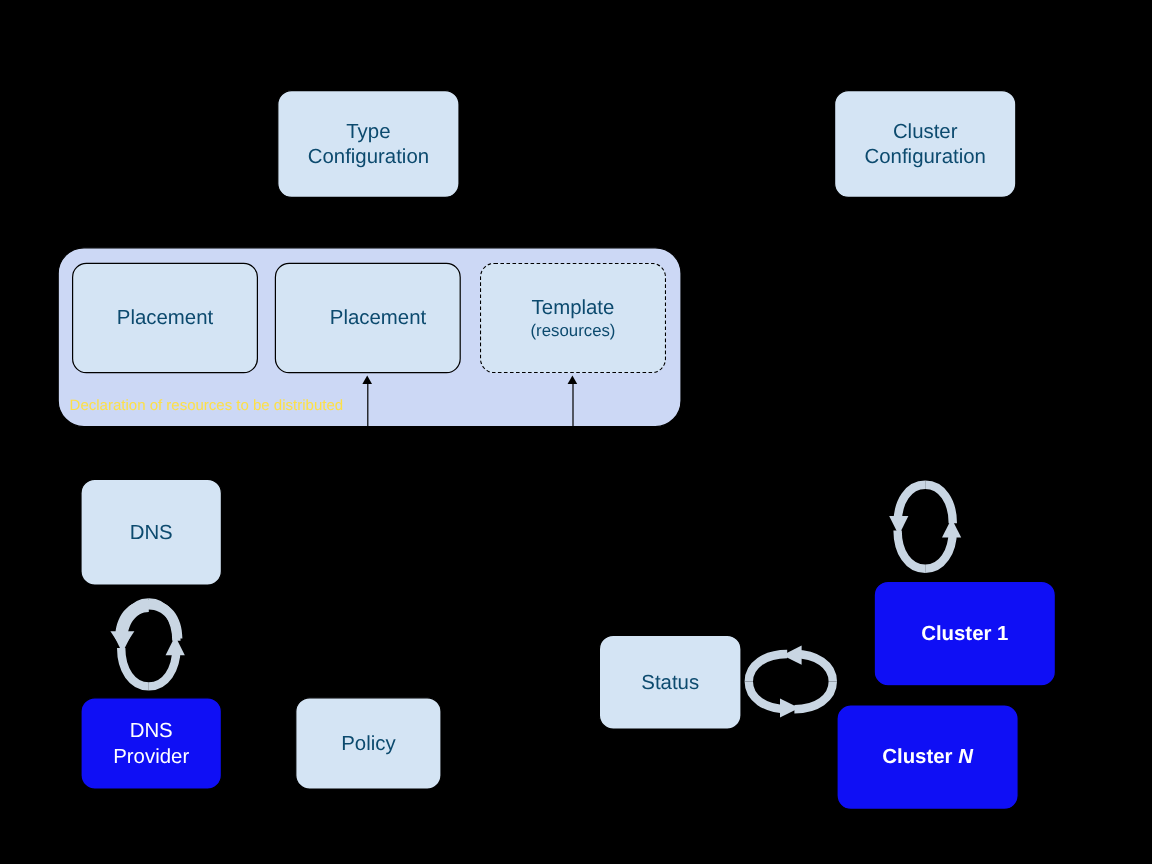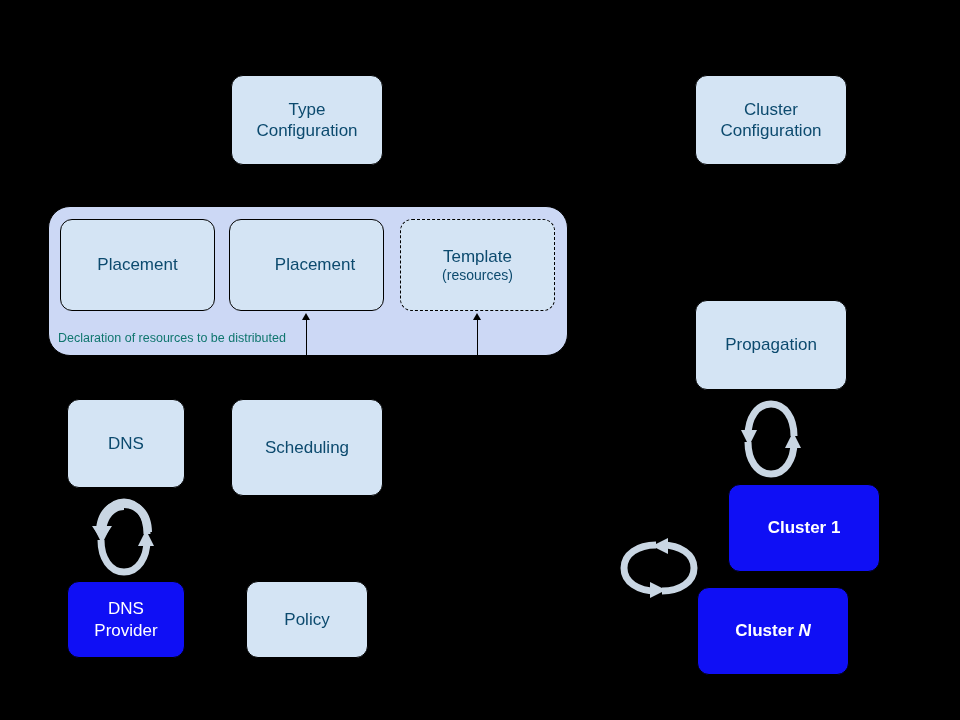--- a/index.html
+++ b/index.html
@@ -52,21 +52,21 @@
   .group-box {
     position: absolute;
     box-sizing: border-box;
     border: 1px solid #000000;
     border-radius: 22px;
     background: #ccd8f5;
   }
   .group-caption {
     position: absolute;
     font-size: 12.5px;
-    color: #0f766e;
+    color: #fde047;
     white-space: nowrap;
   }
 
   .sub-label {
     font-size: 14px;
     line-height: 1.2;
   }
 
   
   .vline {
@@ -148,23 +148,20 @@
   <div class="vline" style="left:306px; top:319px; height:38px;"></div>
   <div class="arrowhead-up" style="left:302px; top:313px;"></div>
 
   <div class="vline" style="left:477px; top:319px; height:38px;"></div>
   <div class="arrowhead-up" style="left:473px; top:313px;"></div>
 
   <div class="node" style="left:67px; top:399px; width:118px; height:89px;">
     <span>DNS</span>
   </div>
 
-  <div class="node" style="left:231px; top:399px; width:152px; height:97px;">
-    <span>Scheduling</span>
-  </div>
 
   <div class="sync-icon" style="left:88px; top:494px; width:72px; height:86px;">
     <svg width="72" height="86" viewBox="0 0 72 86" aria-hidden="true">
       <g fill="#c9d6e3" stroke="none">
         <path d="M36 6 C 18 6, 8 20, 8 38 L 16 38 C 16 24, 24 14, 36 14 Z
                  M36 6 C 54 6, 64 20, 64 38 L 56 38 C 56 24, 48 14, 36 14 Z" transform="translate(0,0)"></path>
       </g>
 
       <path d="M36 8 C 18 8, 10 22, 10 40 L 18 40 C 18 27, 25 16, 36 16 Z" fill="#c9d6e3"></path>
       <polygon points="4,32 24,32 14,47" fill="#c9d6e3"></polygon>
@@ -195,23 +192,20 @@
 
   <div class="node blue" style="left:67px; top:581px; width:118px; height:77px;">
     <span>DNS
 Provider</span>
   </div>
 
   <div class="node" style="left:246px; top:581px; width:122px; height:77px;">
     <span>Policy</span>
   </div>
 
-  <div class="node" style="left:695px; top:300px; width:152px; height:90px;">
-    <span>Propagation</span>
-  </div>
 
   <div class="sync-icon" style="left:735px; top:396px; width:72px; height:86px;">
     <svg width="72" height="86" viewBox="0 0 72 86" aria-hidden="true">
       <g fill="none" stroke="#c9d6e3" stroke-width="7" stroke-linecap="butt">
         <path d="M36 8 C 22 8, 13 22, 13 40"></path>
         <path d="M36 78 C 50 78, 59 64, 59 46"></path>
         <path d="M36 8 C 50 8, 59 22, 59 40"></path>
         <path d="M36 78 C 22 78, 13 64, 13 46"></path>
       </g>
       <polygon points="6,34 22,34 14,50" fill="#c9d6e3"></polygon>
@@ -220,20 +214,23 @@
   </div>
 
   <div class="node blue bold" style="left:728px; top:484px; width:152px; height:88px;">
     <span>Cluster 1</span>
   </div>
 
   <div class="node blue bold" style="left:697px; top:587px; width:152px; height:88px;">
     <span><span>Cluster </span><em>N</em></span>
   </div>
 
+  <div class="node" style="left:499px; top:529px; width:119px; height:79px;">
+    <span>Status</span>
+  </div>
 
   <div class="sync-icon" style="left:623px; top:525px; width:72px; height:86px; transform: rotate(90deg);">
     <svg width="72" height="86" viewBox="0 0 72 86" aria-hidden="true">
       <g fill="none" stroke="#c9d6e3" stroke-width="7" stroke-linecap="butt">
         <path d="M36 8 C 22 8, 13 22, 13 40"></path>
         <path d="M36 78 C 50 78, 59 64, 59 46"></path>
         <path d="M36 8 C 50 8, 59 22, 59 40"></path>
         <path d="M36 78 C 22 78, 13 64, 13 46"></path>
       </g>
       <polygon points="6,34 22,34 14,50" fill="#c9d6e3"></polygon>

